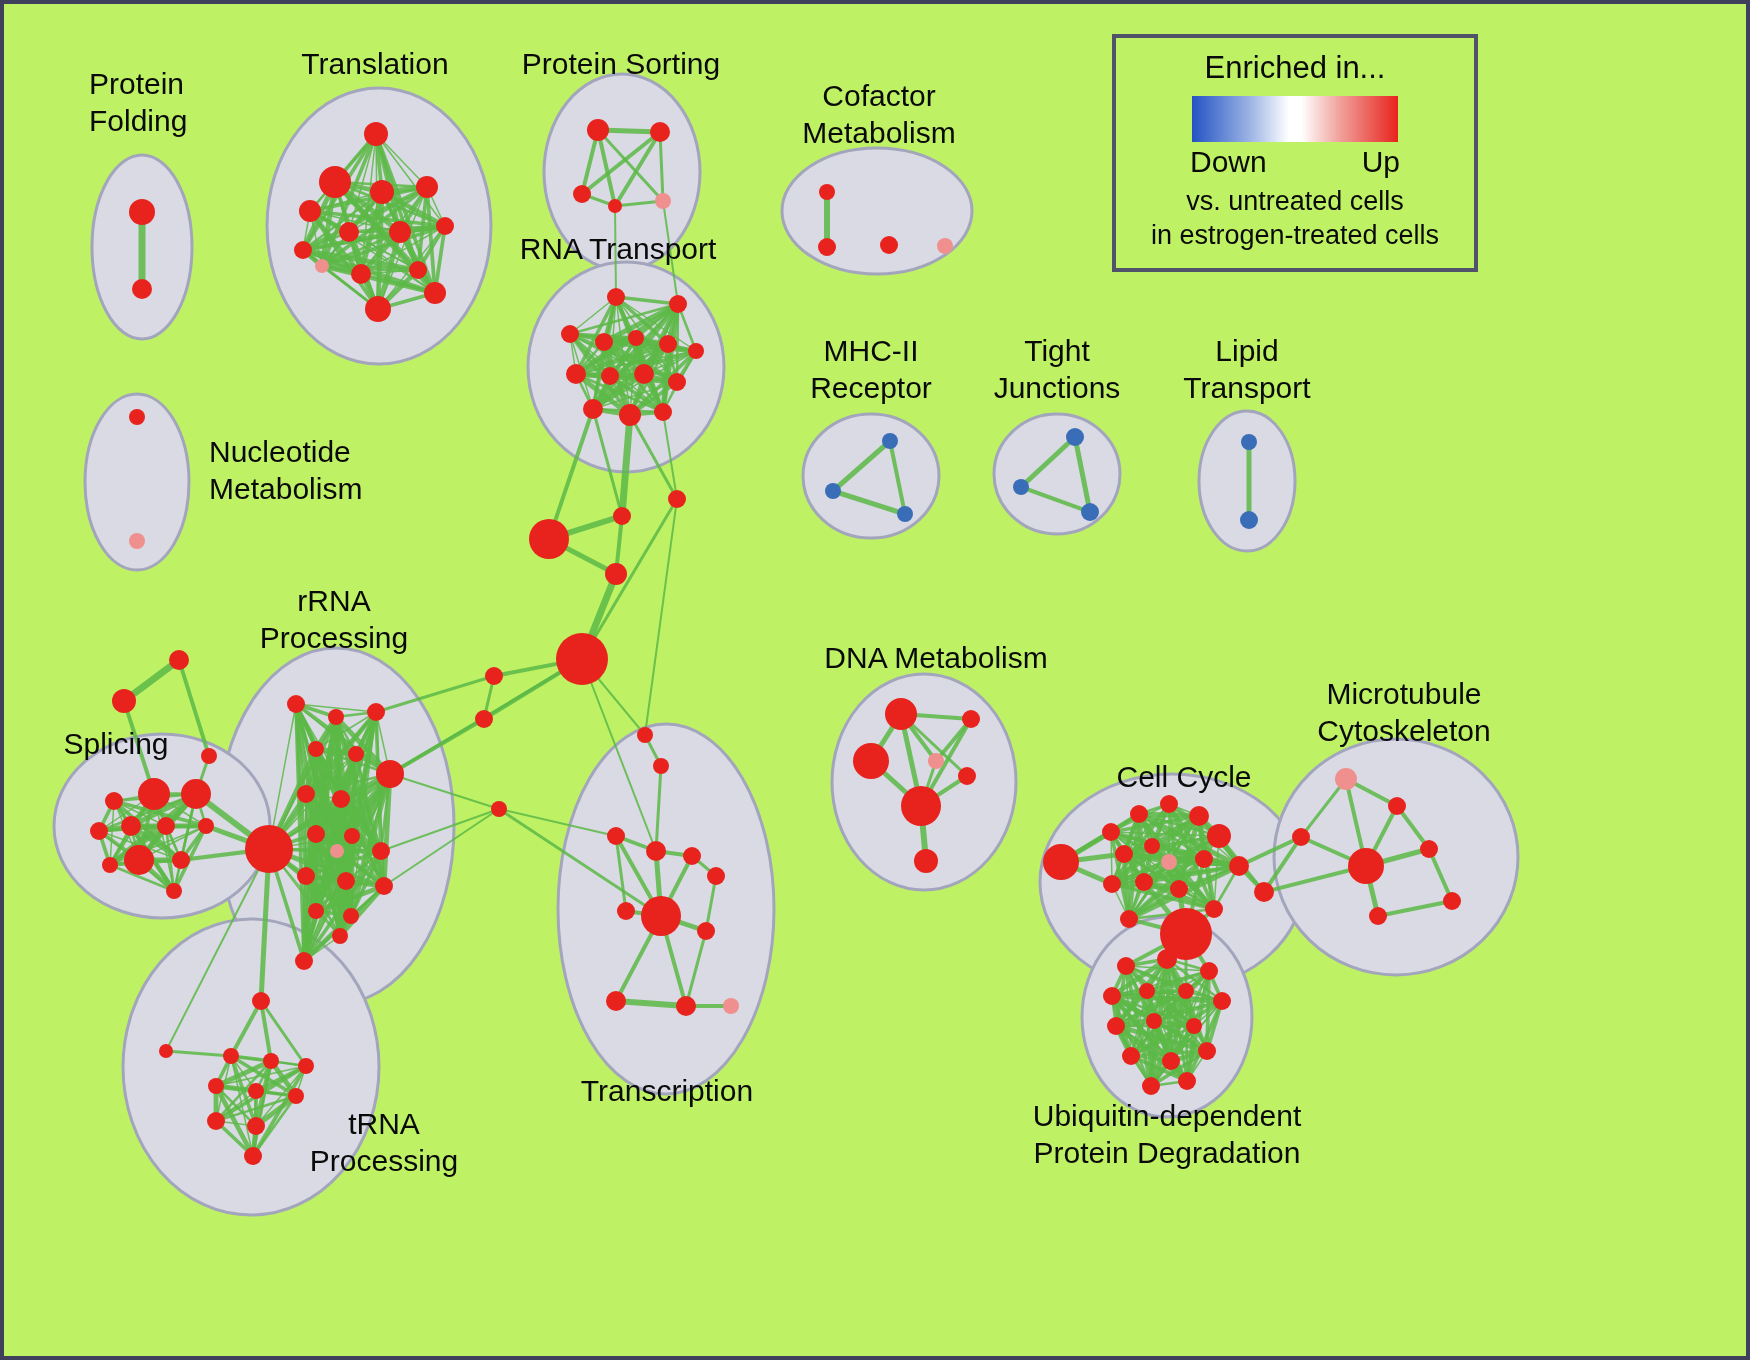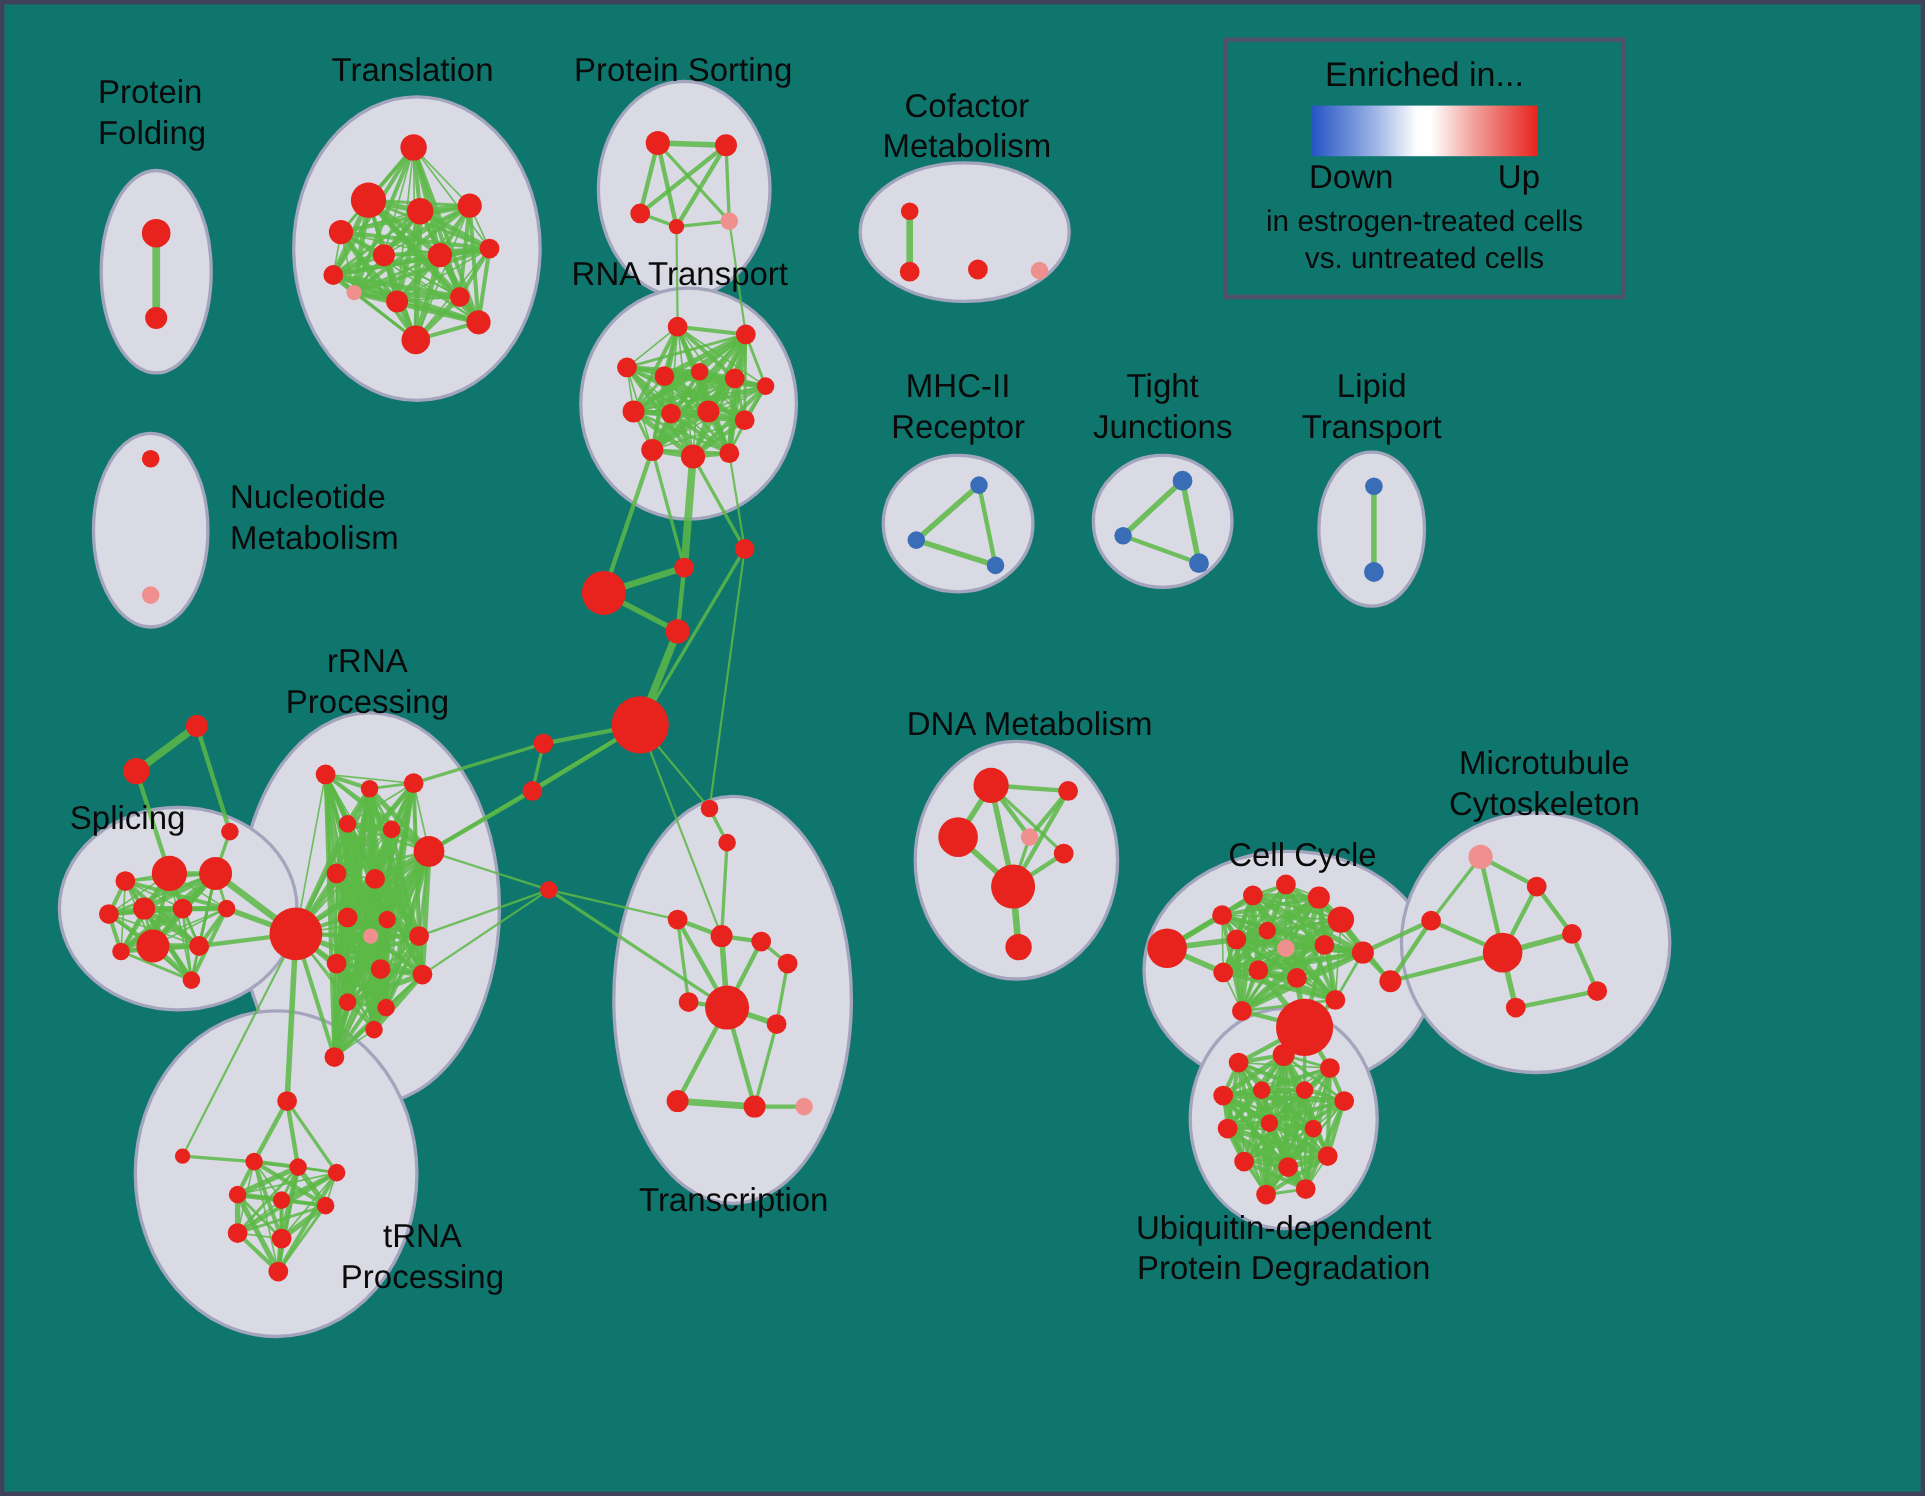--- a/index.html
+++ b/index.html
@@ -30,21 +30,21 @@
   .legend-range{
     width:210px;margin:2px auto 4px auto;
     display:flex;justify-content:space-between;
     font-size:30px;line-height:36px;
   }
   .legend-sub{font-size:27px;line-height:34px;}
 </style>
 </head>
 <body>
 
-<div class="canvas" style="background: #0f766e; border-color: rgb(63, 65, 92);">
+<div class="canvas" style="background: #bef264; border-color: rgb(63, 65, 92);">
   <svg id="net-svg" viewBox="0 0 1742 1352">
       <ellipse cx="138" cy="243" rx="50" ry="92" fill="#d9dae3" stroke="#a3a5bd" stroke-width="3"></ellipse>
       <ellipse cx="375" cy="222" rx="112" ry="138" fill="#d9dae3" stroke="#a3a5bd" stroke-width="3"></ellipse>
       <ellipse cx="618" cy="168" rx="78" ry="98" fill="#d9dae3" stroke="#a3a5bd" stroke-width="3"></ellipse>
       <ellipse cx="873" cy="207" rx="95" ry="63" fill="#d9dae3" stroke="#a3a5bd" stroke-width="3"></ellipse>
       <ellipse cx="622" cy="363" rx="98" ry="105" fill="#d9dae3" stroke="#a3a5bd" stroke-width="3"></ellipse>
       <ellipse cx="133" cy="478" rx="52" ry="88" fill="#d9dae3" stroke="#a3a5bd" stroke-width="3"></ellipse>
       <ellipse cx="867" cy="472" rx="68" ry="62" fill="#d9dae3" stroke="#a3a5bd" stroke-width="3"></ellipse>
       <ellipse cx="1053" cy="470" rx="63" ry="60" fill="#d9dae3" stroke="#a3a5bd" stroke-width="3"></ellipse>
       <ellipse cx="1243" cy="477" rx="48" ry="70" fill="#d9dae3" stroke="#a3a5bd" stroke-width="3"></ellipse>
@@ -1022,16 +1022,16 @@
       <text x="1163" y="1122" text-anchor="middle" class="cluster-label"><tspan x="1163" dy="0">Ubiquitin-dependent</tspan><tspan x="1163" dy="37">Protein Degradation</tspan></text>
     </svg>
 
   <div class="legend" style="border-color: rgb(80, 82, 106);">
     <div class="legend-title">Enriched in...</div>
     <div class="legend-bar" style="background: linear-gradient(90deg, rgb(35, 83, 196) 0%, rgb(156, 179, 228) 28%, rgb(255, 255, 255) 47%, rgb(255, 255, 255) 53%, rgb(240, 160, 154) 72%, rgb(232, 35, 29) 100%);"></div>
     <div class="legend-range">
       <span>Down</span>
       <span>Up</span>
     </div>
+    <div class="legend-sub">vs. untreated cells</div>
     <div class="legend-sub">in estrogen-treated cells</div>
-    <div class="legend-sub">vs. untreated cells</div>
   </div>
 </div>
 
 </body></html>

